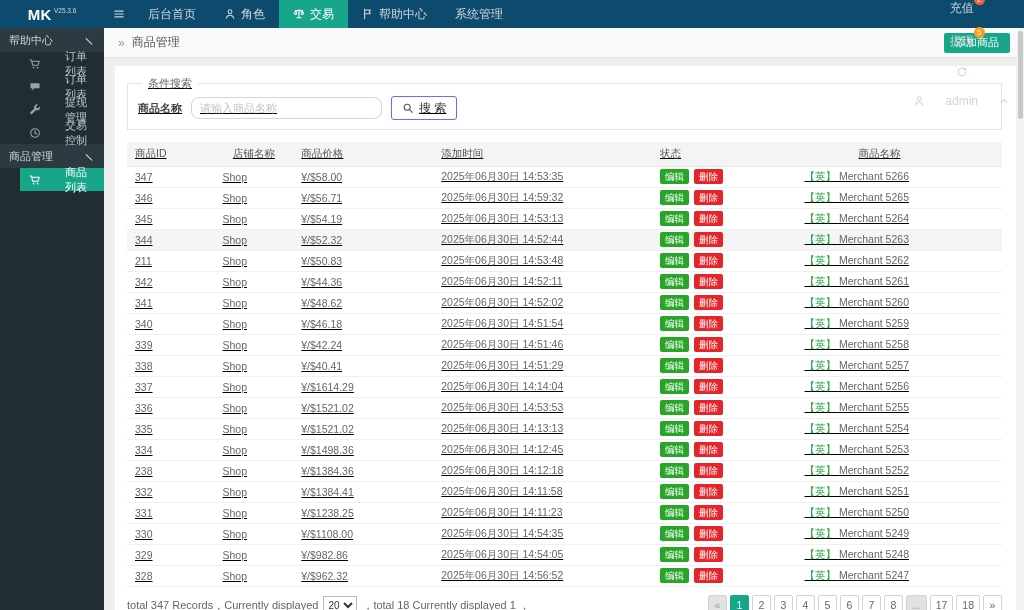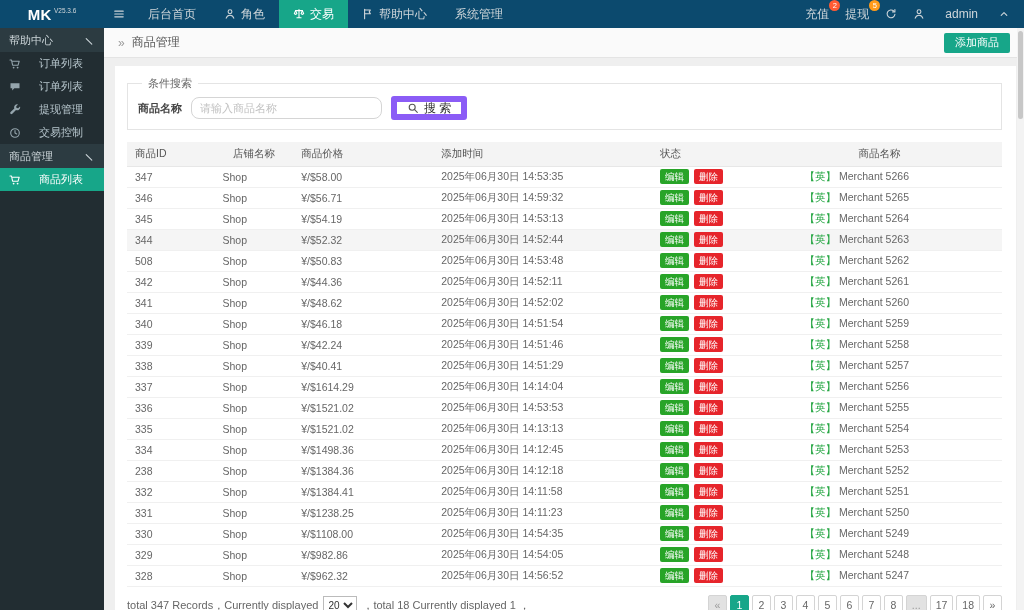--- a/index.html
+++ b/index.html
@@ -10,59 +10,59 @@
   
   .navbar { flex:0 0 28px; height:28px; background:#0c4a6e; display:flex; align-items:stretch;
     color:#cfd6da; font-size:12px; position:relative; z-index:5; }
   .logo { width:104px; display:flex; align-items:center; justify-content:center; color:#fff; }
   .logo-text { font-size:15px; font-weight:bold; letter-spacing:.5px; }
   .logo-ver { font-size:6.5px; color:#cfd6da; margin-left:2px; transform:translateY(-4px); display:inline-block; }
   .nav-toggle { width:30px; display:flex; align-items:center; justify-content:center; cursor:pointer; color:#cfd6da; }
   .nav-menu { display:flex; align-items:stretch; }
   .nav-item { display:flex; align-items:center; gap:5px; padding:0 14px; cursor:pointer; color:#cfd6da; }
   .nav-item.active { background:var(--accent); color:#fff; }
-  .navbar-right { margin-left:auto; display:flex; align-items:center; gap:16px; padding-right:14px; }
+  .navbar-right { margin-left:auto; display:flex; align-items:center; gap:16px; padding-right:14px;flex-direction:column; }
   .nav-link { position:relative; display:flex; align-items:center; cursor:pointer; }
   .badge { position:absolute; top:-6px; right:-11px; min-width:11px; height:11px; line-height:11px;
     border-radius:6px; color:#fff; font-size:7.5px; text-align:center; padding:0 2px; }
   .nav-ico-btn { display:flex; align-items:center; cursor:pointer; }
   .nav-user { display:flex; align-items:center; gap:20px; cursor:pointer; }
   .icon { display:inline-flex; align-items:center; justify-content:center; }
 
   
   .body-row { flex:1; display:flex; min-height:0; }
 
   
   .sidebar { width:104px; background:#222d32; color:#b8c7ce; font-size:11px; flex:0 0 104px; }
   .side-section { height:24px; display:flex; align-items:center; justify-content:space-between;
     padding:0 9px; background:#2c3b41; color:#ccd5d9; cursor:pointer; }
-  .side-item { height:23px; display:flex; align-items:center; gap:18px; padding:0 9px; cursor:pointer; color:#b8c7ce; }
+  .side-item { height:23px; display:flex; align-items:center; gap:24px; padding:0 9px; cursor:pointer; color:#b8c7ce;margin-left:20px; }
   .side-item .icon { color:#95a5ad; }
   .side-item.active { background:var(--accent); color:#fff; }
   .side-item.active .icon { color:#fff; }
 
   
   .main { flex:1; display:flex; flex-direction:column; background:#efefef; min-width:0; }
   .breadcrumb-bar { flex:0 0 30px; height:30px; background:#fafafa; border-bottom:1px solid #e4e4e4;
     display:flex; align-items:center; padding:0 14px; font-size:12px; color:#555; }
   .bc-arrow { color:#9a9a9a; margin-right:7px; font-size:12px; }
   .add-btn { margin-left:auto; background:var(--accent); color:#fff; border:none; height:20px;
     padding:0 11px; font-size:11px; border-radius:2px; cursor:pointer; font-family:Liberation Mono, monospace; }
 
-  .content { flex:1; padding:8px 8px 0 11px; min-height:0; }
+  .content { flex:1; padding:8px 8px 0 11px; min-height:0;text-decoration:underline; }
   .card { background:#fff; height:100%; padding:10px 14px 0 12px; }
 
   fieldset.search-box { border:1px solid #e4e4e4; margin:0 0 12px; padding:5px 10px 9px; }
   fieldset.search-box legend { font-size:11px; color:#666; padding:0 6px; margin-left:4px; }
   .search-row { display:flex; align-items:center; gap:9px; }
   .search-label { font-size:11px; color:#444; font-weight:bold; }
   .search-input { width:191px; height:22px; border:1px solid #d5d5d5; border-radius:8px; padding:0 8px;
     font-size:11px; color:#333; font-family:inherit; }
   .search-input::placeholder { color:#c2c2c2; }
-  .search-btn { height:24px; border:6px solid #8b5cf6; background:#fff; border-radius:3px; display:flex;
+  .search-btn { height:24px; border:1px solid #8b5cf6; background:#fff; border-radius:3px; display:flex;
     align-items:center; gap:5px; padding:0 10px; font-size:12px; color:#333; cursor:pointer; font-family:inherit; }
   .search-btn .icon { color:#555; }
 
   table.data { width:100%; border-collapse:collapse; table-layout:fixed; font-size:10.5px; color:#666; }
   thead th { background:#f4f4f4; height:24px; text-align:left; padding:0 8px; font-weight:normal;
     color:#555; border-bottom:1px solid #e7e7e7; overflow:hidden; white-space:nowrap; }
   th.col-0 { width:10%; } th.col-1 { width:9%;text-align:center; } th.col-2 { width:16%; }
   th.col-3 { width:25%; } th.col-4 { width:14%; } th.col-5 { width:26%; padding-left:84px; }
   tbody td { height:21px; padding:0 8px; border-bottom:1px solid #f0f0f0; white-space:nowrap; overflow:hidden; }
   tbody tr.highlight { background:#f5f5f5; }
@@ -304,21 +304,21 @@
   </tr>
                 <tr class="highlight">
     <td>344</td>
     <td>Shop</td>
     <td>¥/$52.32</td>
     <td>2025年06月30日 14:52:44</td>
     <td><button class="btn-edit">编辑</button><button class="btn-del">删除</button></td>
     <td class="name-cell"><span class="tag">【英】</span> <span>Merchant 5263</span></td>
   </tr>
                 <tr class="">
-    <td>508</td>
+    <td>211</td>
     <td>Shop</td>
     <td>¥/$50.83</td>
     <td>2025年06月30日 14:53:48</td>
     <td><button class="btn-edit">编辑</button><button class="btn-del">删除</button></td>
     <td class="name-cell"><span class="tag">【英】</span> <span>Merchant 5262</span></td>
   </tr>
                 <tr class="">
     <td>342</td>
     <td>Shop</td>
     <td>¥/$44.36</td>

